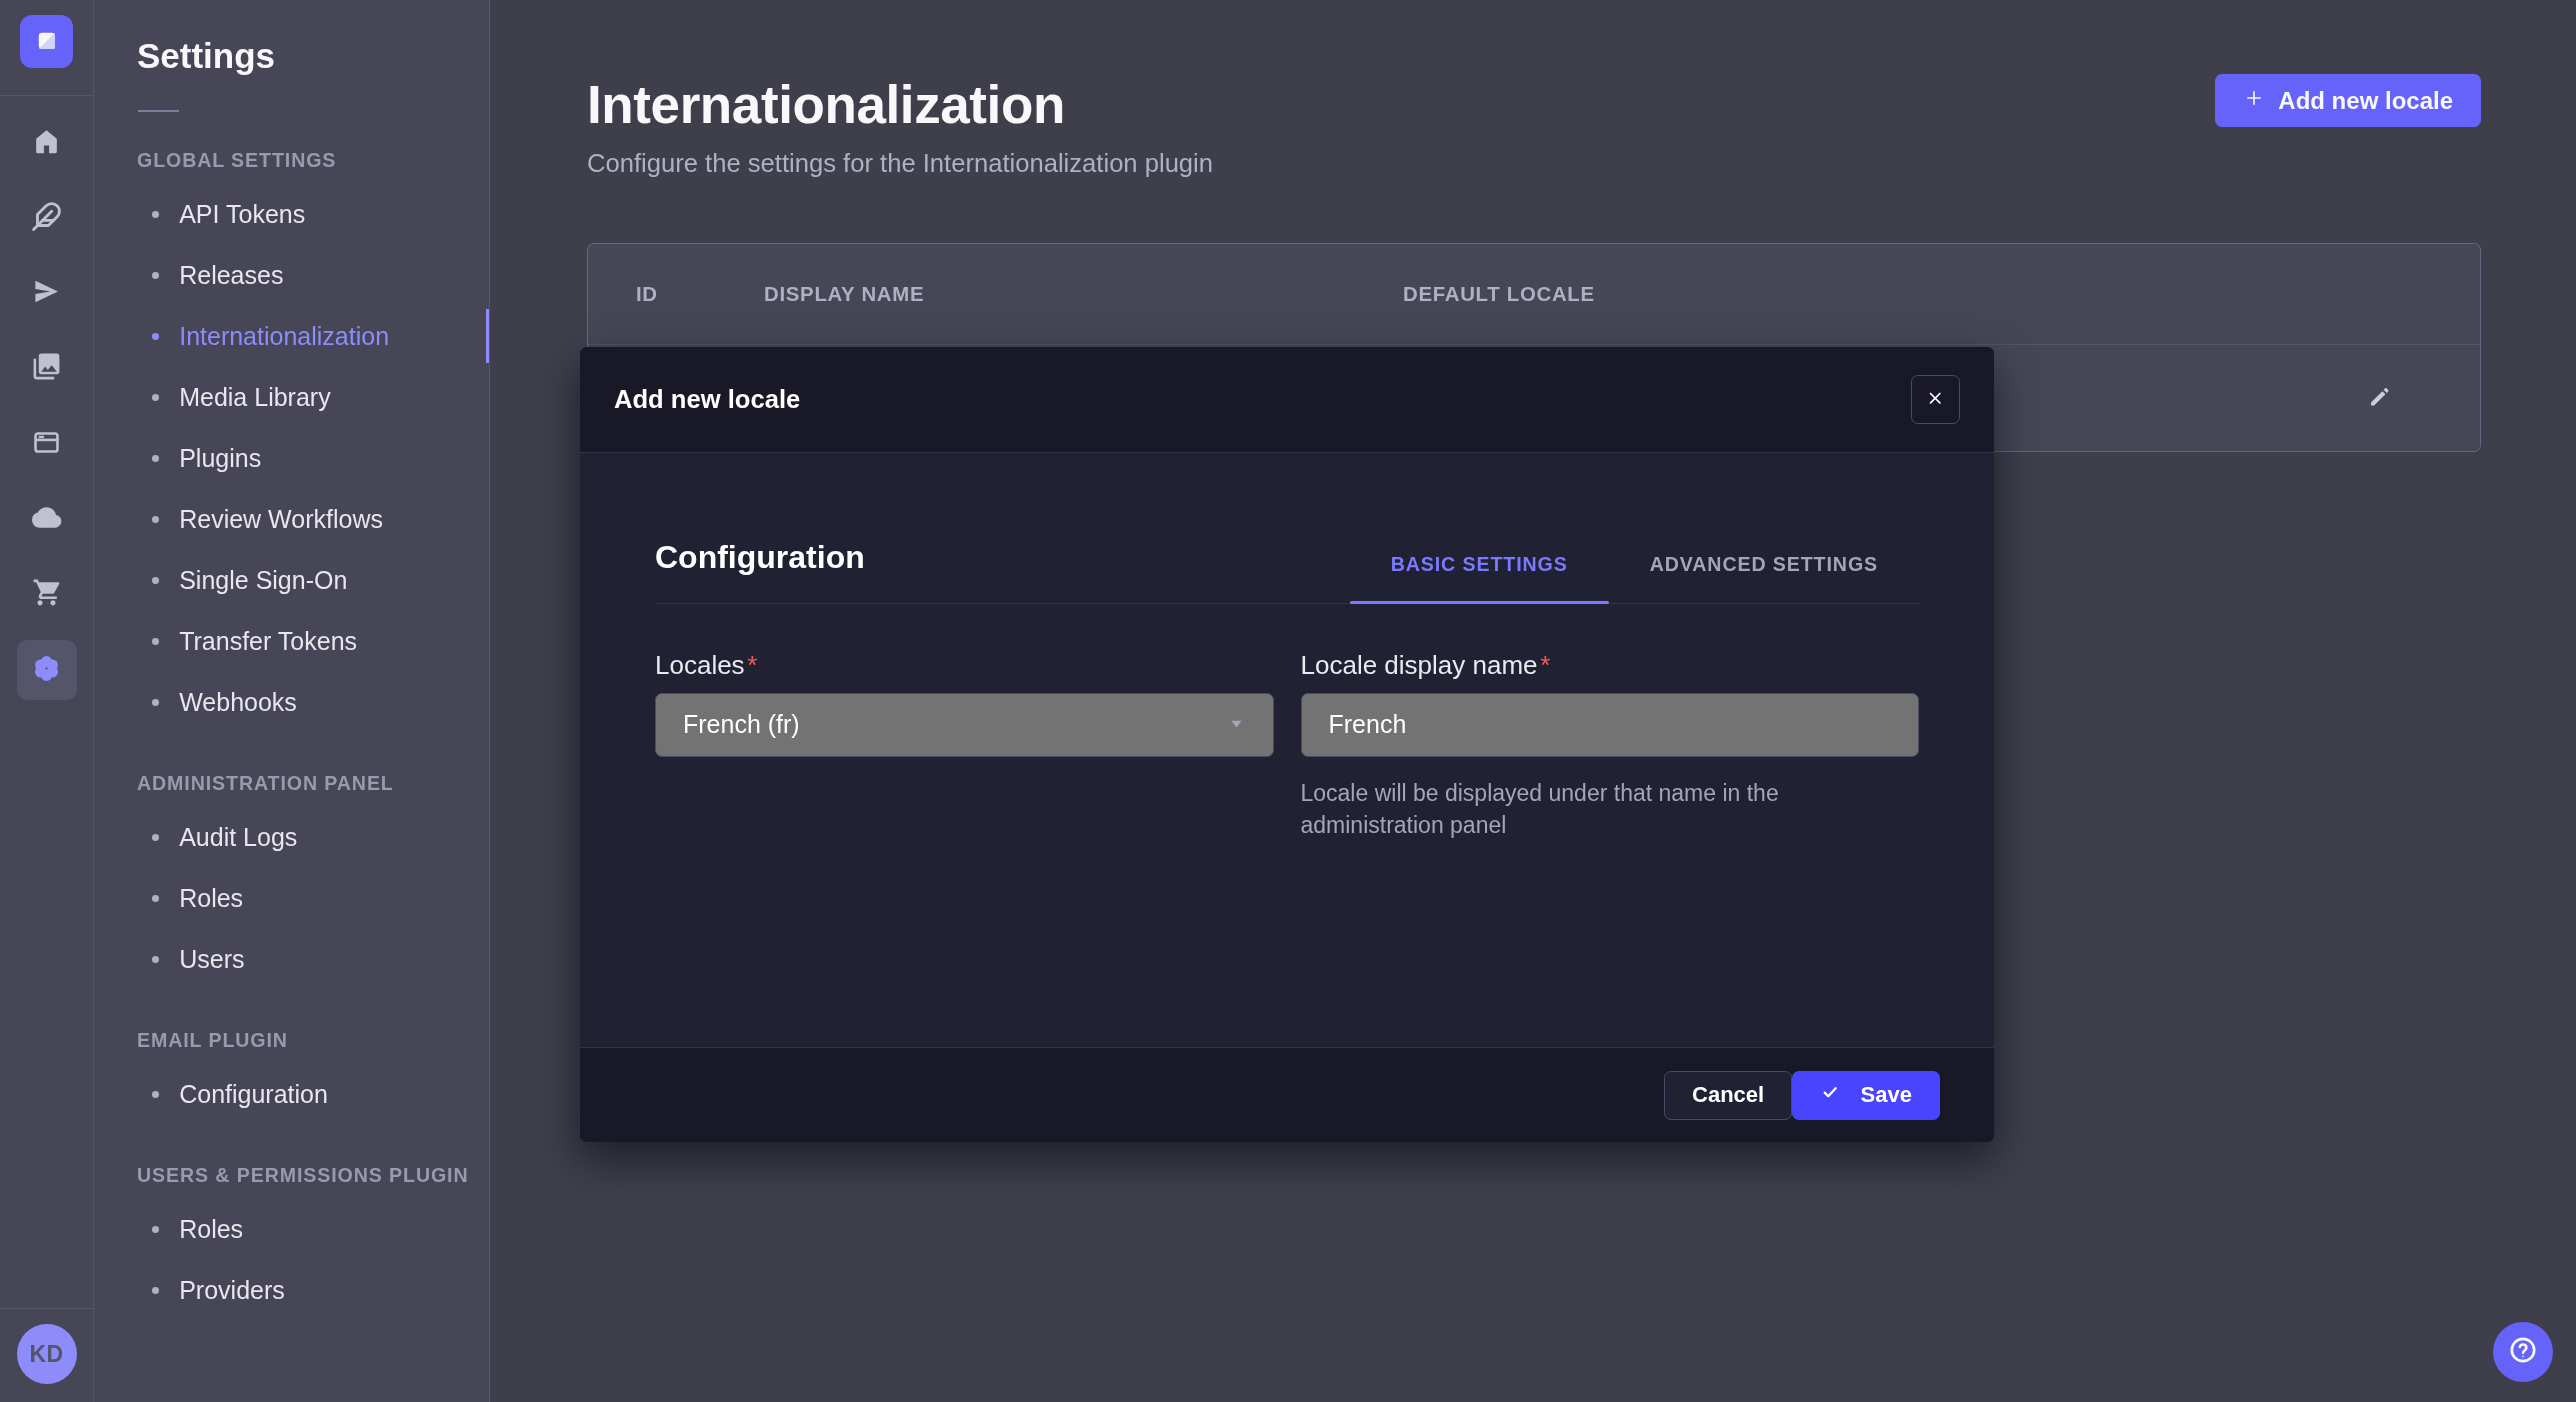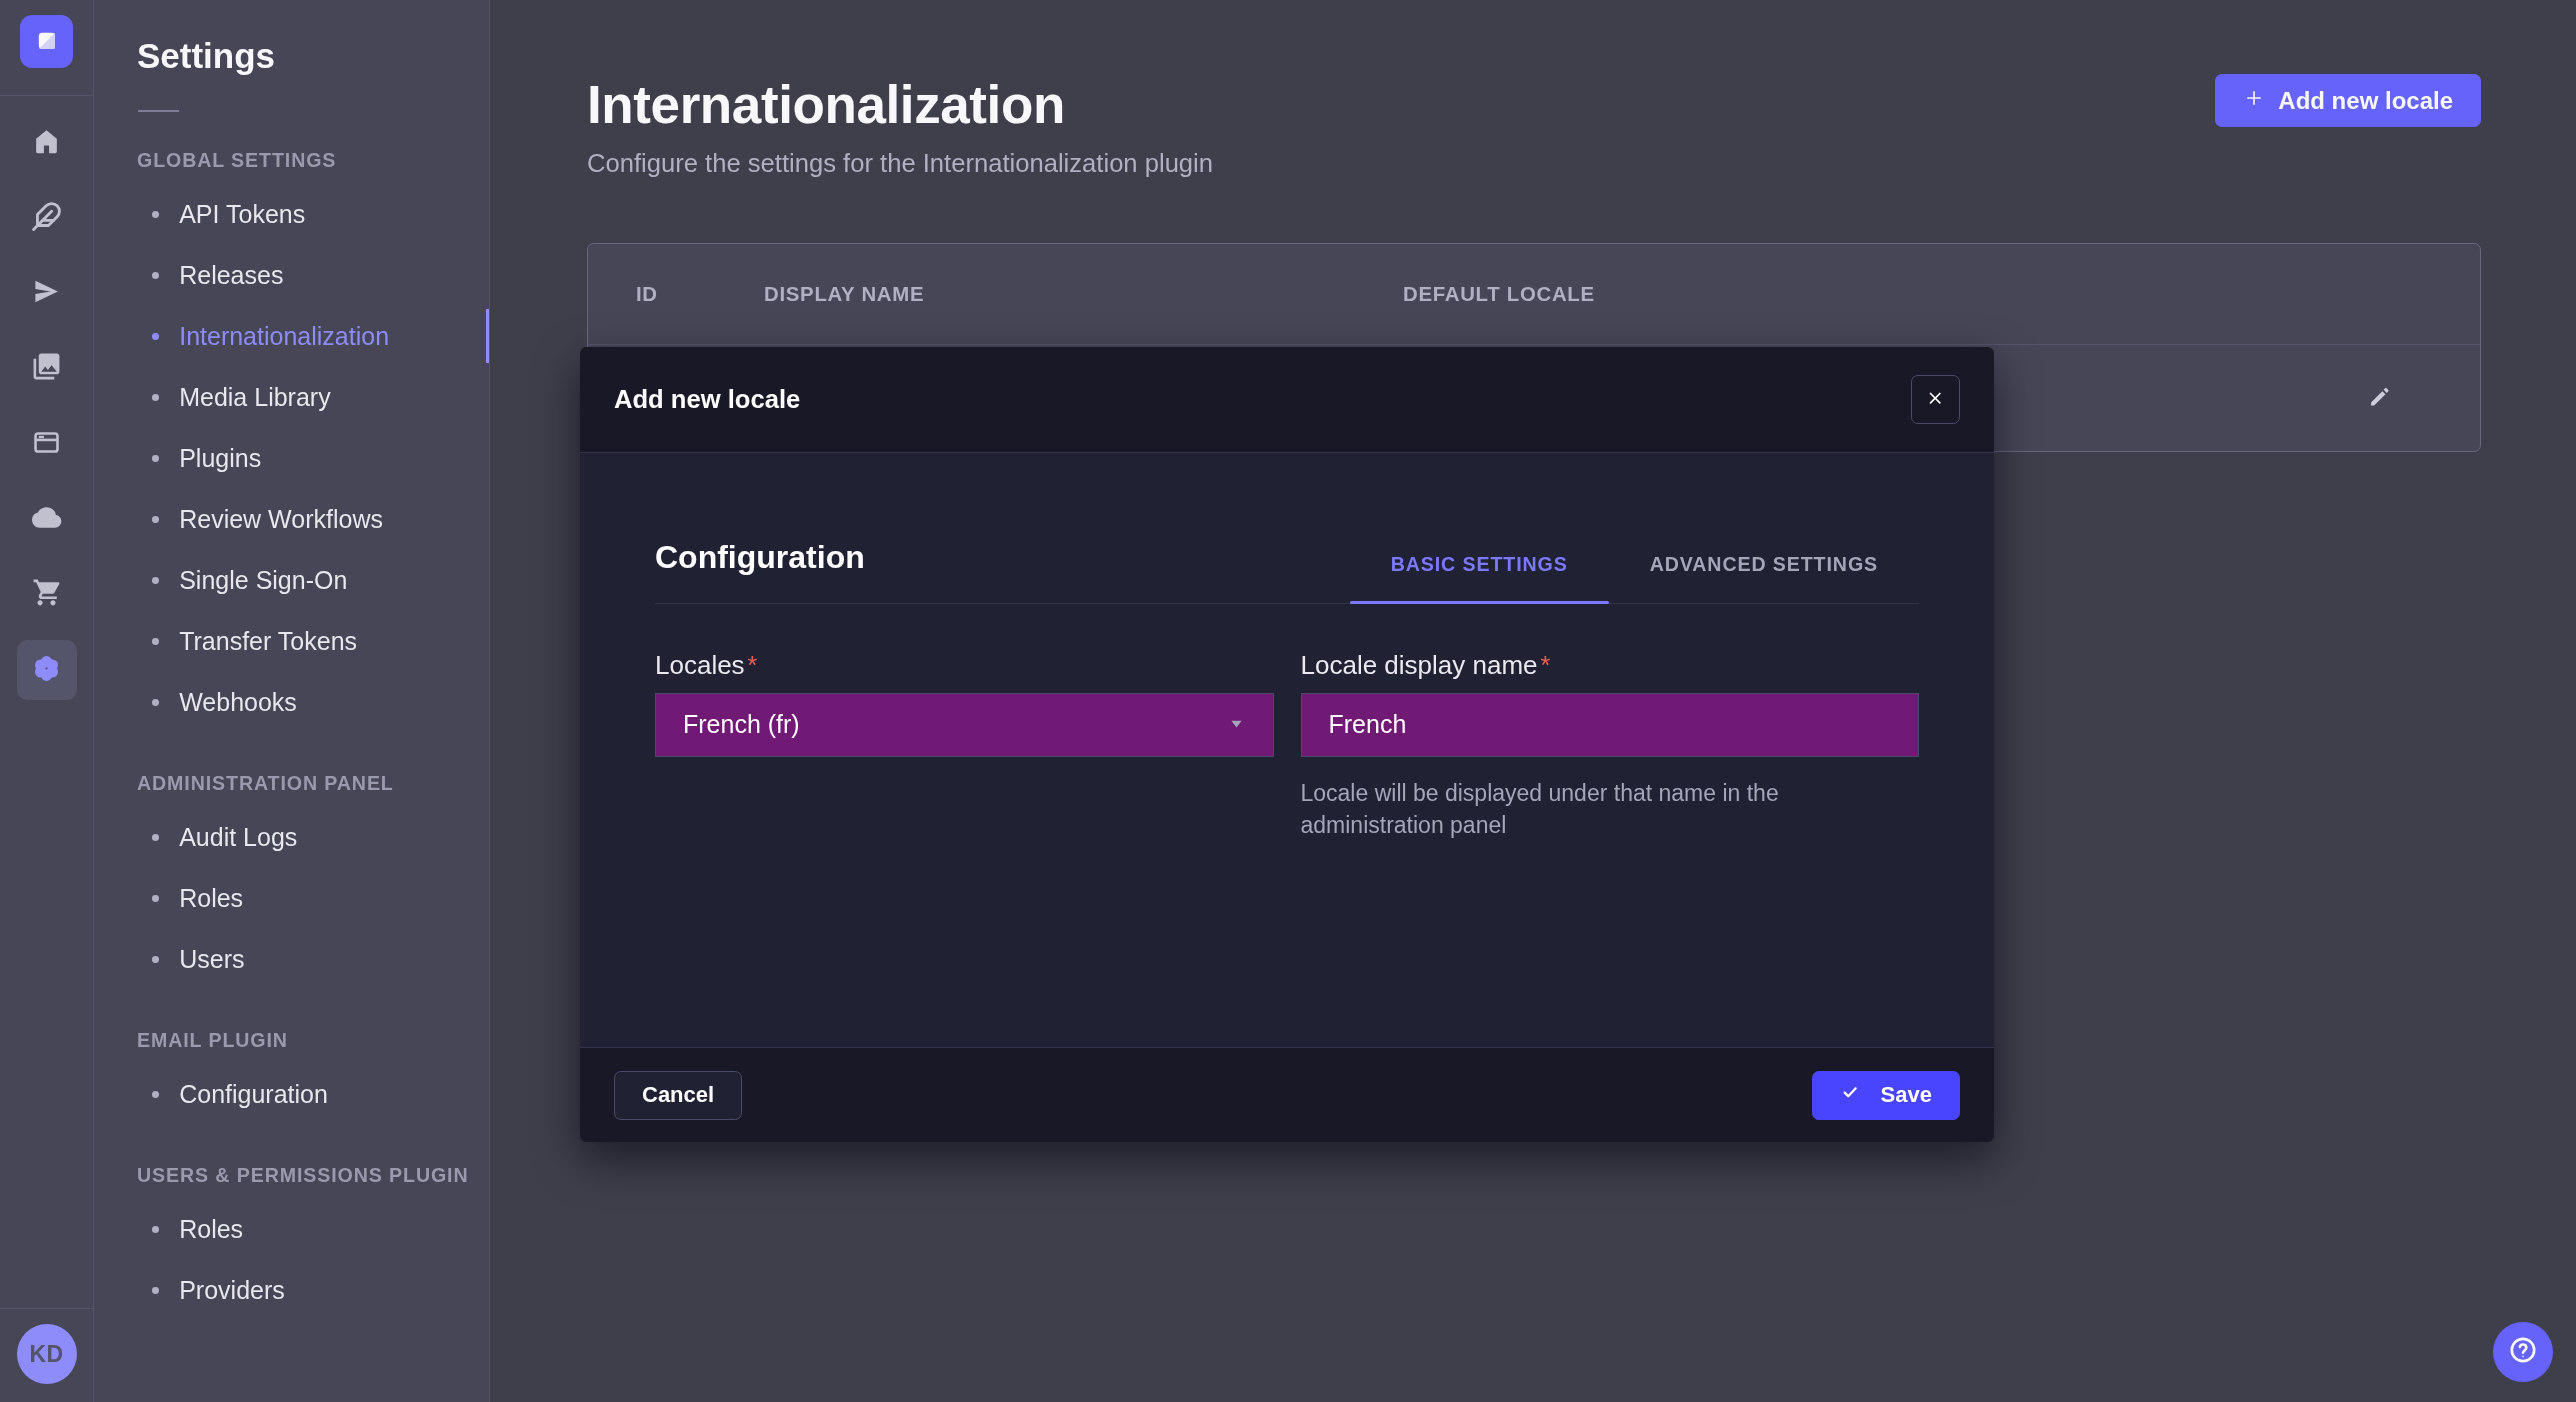--- a/index.html
+++ b/index.html
@@ -132,31 +132,31 @@
   }
   .tab.active { color:#7b79ff; }
   .tab.active::after {
     content:""; position:absolute; left:0; right:0; bottom:-1.7px; height:3.4px; background:#7b79ff; border-radius:1.7px;
   }
 
   .fields { margin-top:46px; display:grid; grid-template-columns:1fr 1fr; column-gap:27px; }
   .field-label { font-size:26px; font-weight:normal; color:#eaeaef; }
   .req { color:#ee5e52; margin-left:2.6px; }
   .control {
-    margin-top:12px; height:64px; border:0.9px solid #4a4a6a; border-radius:0; background:#701a75;
+    margin-top:12px; height:64px; border:0.9px solid #4a4a6a; border-radius:7px; background:#737373;
     display:flex; align-items:center; padding:0 27px; font-size:25px; color:#ffffff; width:100%;
   }
   .select-control { justify-content:space-between; cursor:pointer; }
   .select-control svg { width:19px; height:19px; color:#a5a5ba; flex-shrink:0; }
   input.control { font-family:inherit; outline:none; }
   .hint { margin-top:20.4px; font-size:23px; line-height:32px; color:#a5a5ba; max-width:613px; }
 
   .modal-footer {
     height:95px; background:#181826; border-top:0.9px solid #32324d;
-    display:flex; align-items:center; justify-content:space-between; padding:0 34px;
+    display:flex; align-items:center; justify-content:flex-end; padding:0 54px;
   }
   .cancel-btn {
     height:49px; padding:0 27px; border-radius:6.8px; border:0.9px solid #4a4a6a; background:#212134;
     color:#ffffff; font-family:inherit; font-size:22px; font-weight:bold; cursor:pointer;
   }
   .save-btn {
     height:49px; padding:0 27px; border-radius:6.8px; border:0.9px solid #4945ff; background:#4945ff;
     color:#ffffff; font-family:inherit; font-size:22px; font-weight:bold; cursor:pointer;
     display:flex; align-items:center; gap:20px;
   }

